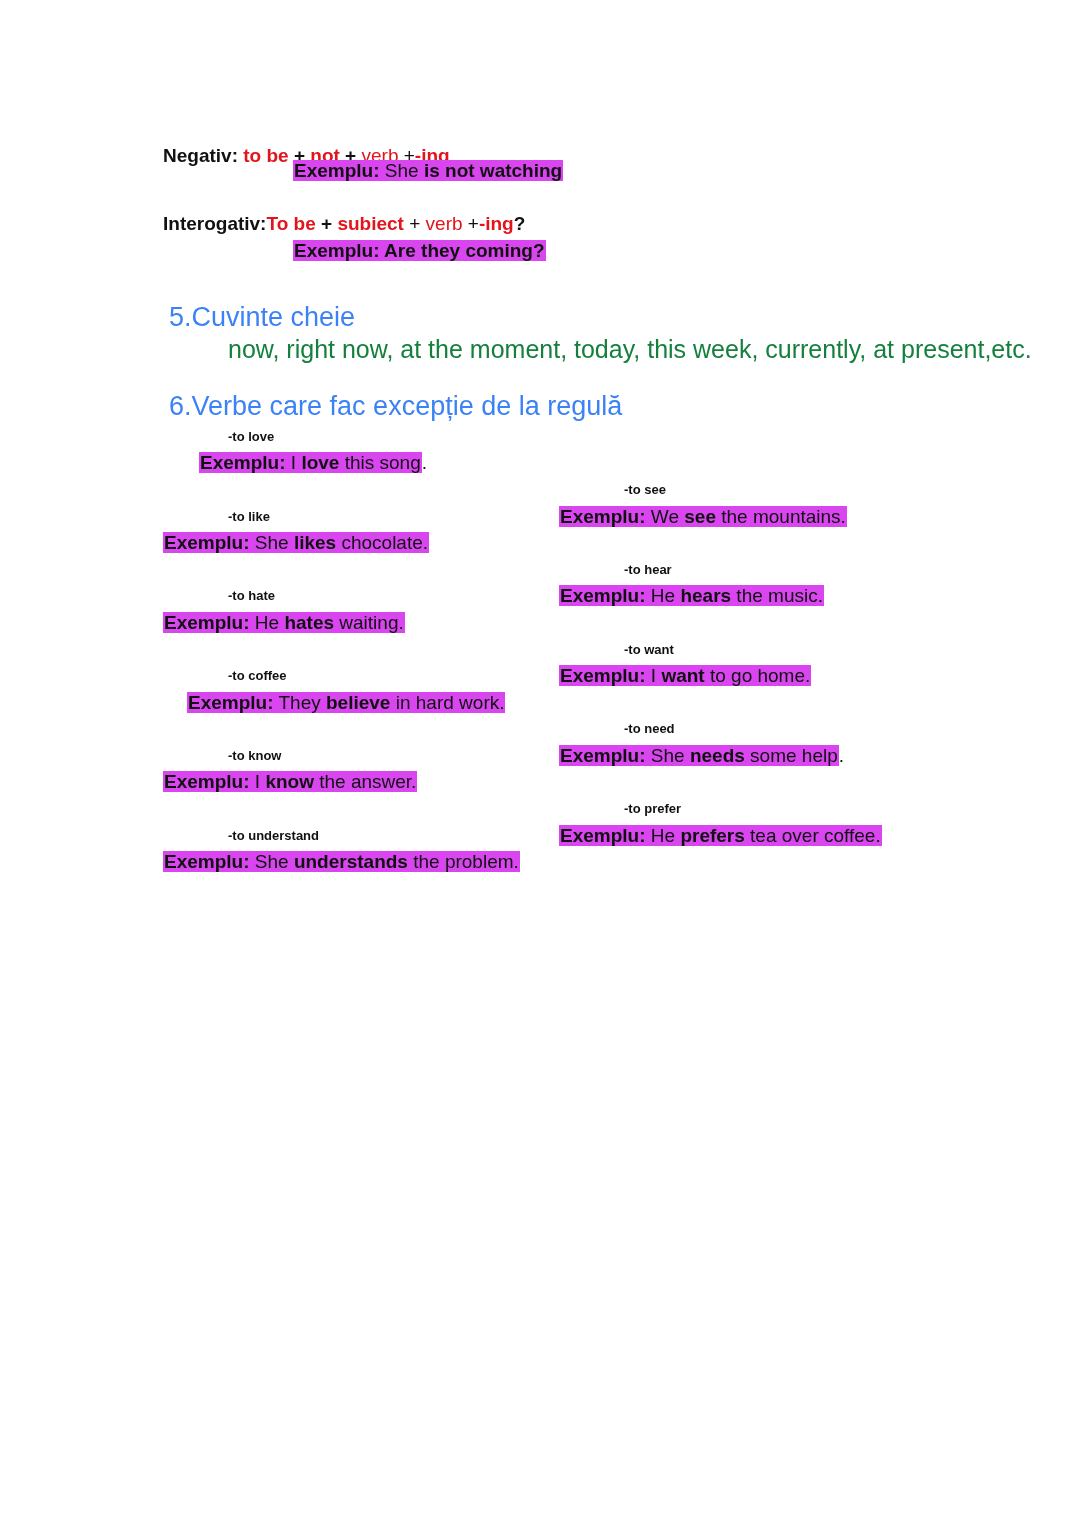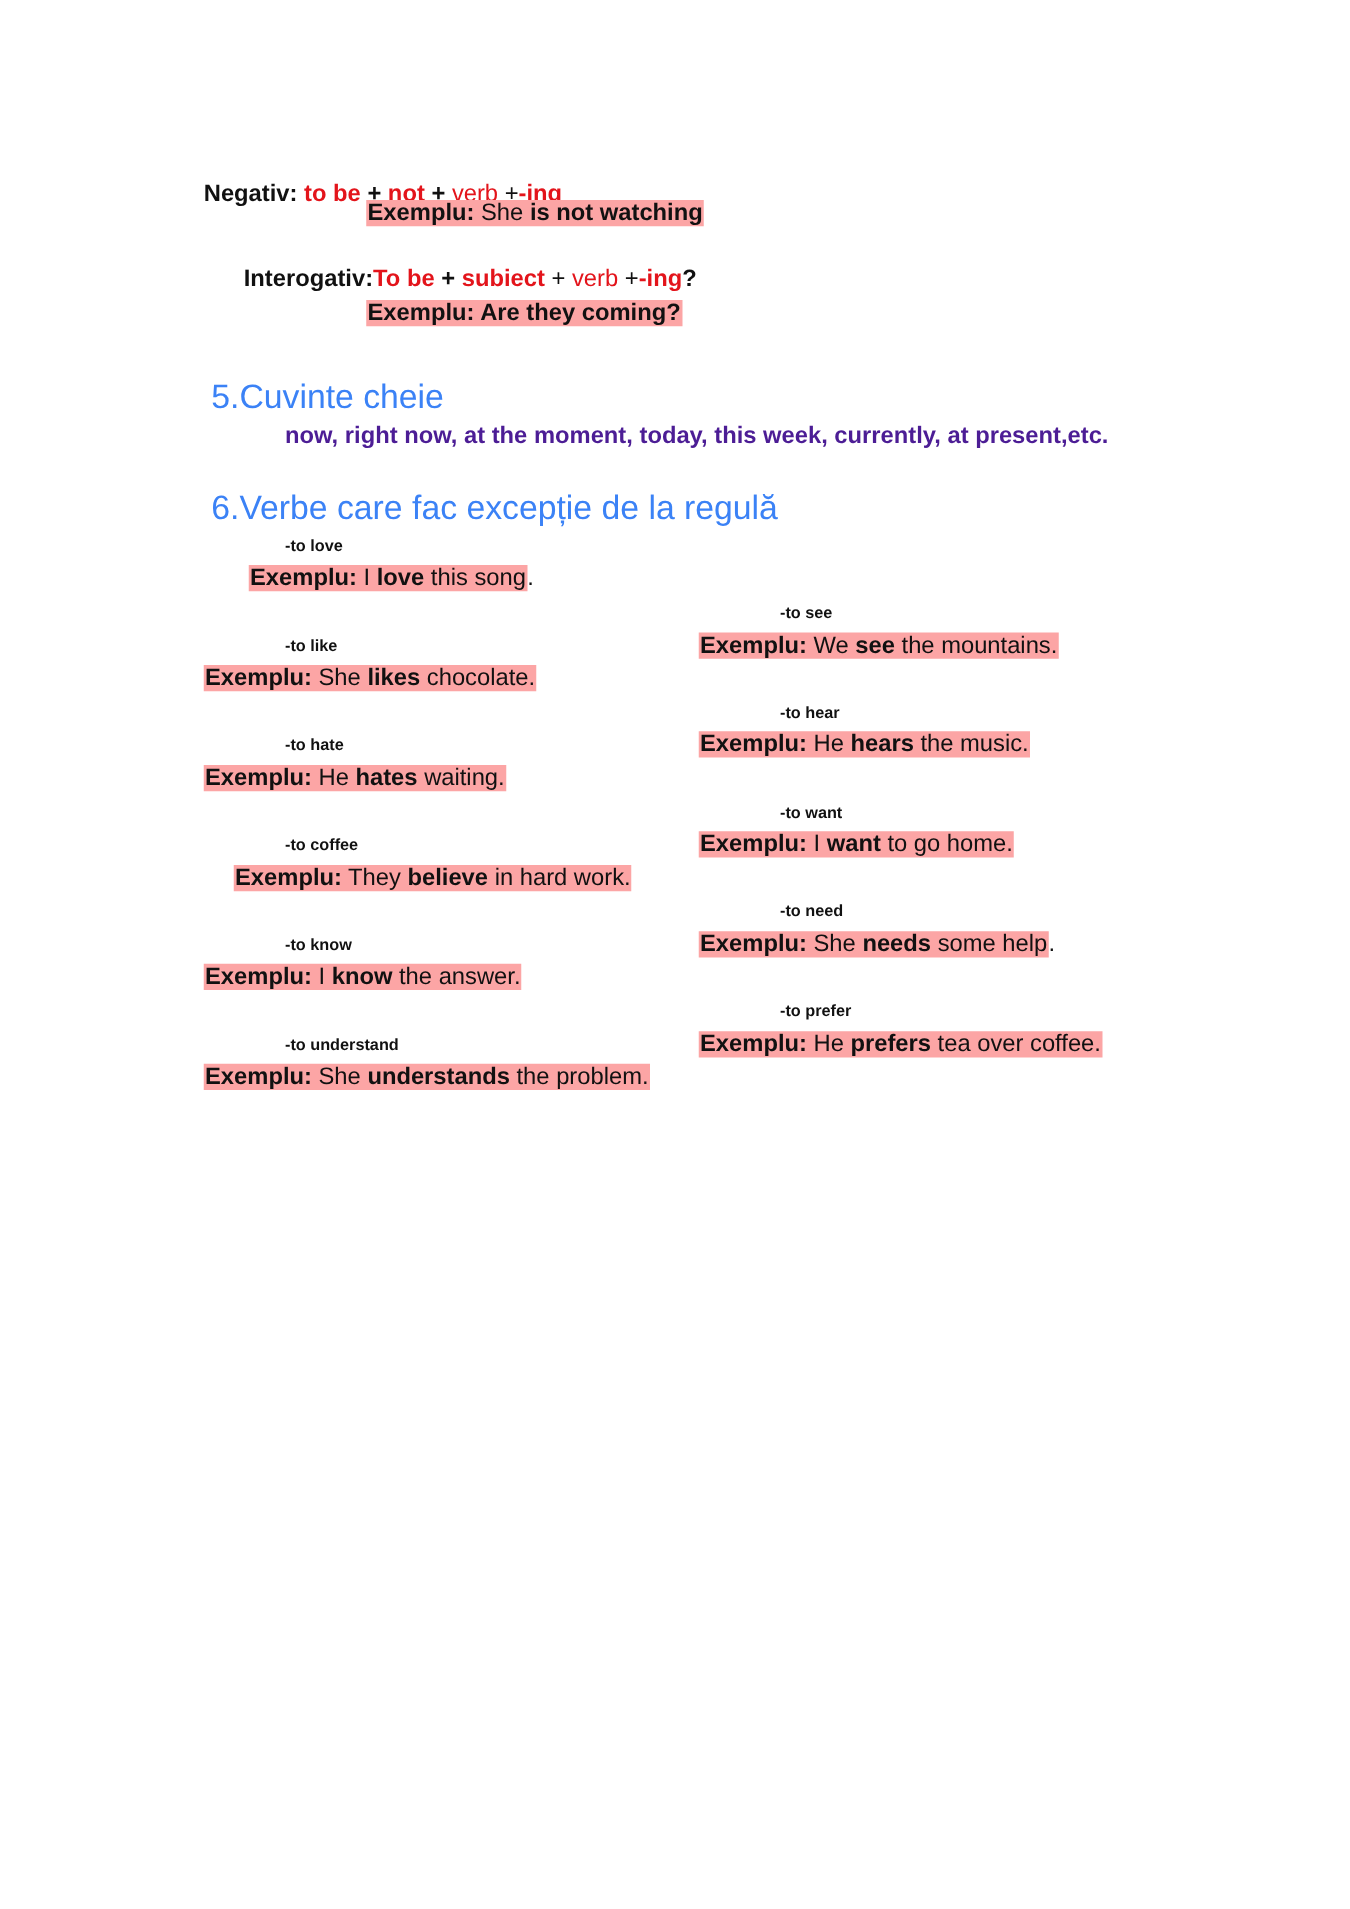--- a/index.html
+++ b/index.html
@@ -17,52 +17,52 @@
     }
     .abs { position: absolute; white-space: nowrap; }
     .line {
       font-size: 19px;
       line-height: 26px;
       height: 26px;
     }
     .b { font-weight: bold; }
     .red { color: #e3141b; }
     .hl {
-      background: #fca5a5;
+      background: #d946ef;
       padding: 0 1px;
     }
     .heading {
       font-size: 27px;
       line-height: 34px;
       font-weight: normal;
       color: #3b82f6;
     }
     .keywords {
-      font-size: 19px;
+      font-size: 25px;
       line-height: 26px;
-      font-weight: bold;
-      color: #4c1d95;
+      font-weight: normal;
+      color: #15803d;
     }
     .verb-label {
       font-size: 13px;
       line-height: 26px;
       font-weight: bold;
     }
   </style>
 </head>
 <body>
 
 <div class="abs line" style="left:163px; top:143px;">
   <span class="b">Negativ:</span><span class="b red"> to be</span><span class="b"> + </span><span class="b red">not</span><span class="b"> + </span><span class="red">verb</span><span> +</span><span class="b red">-ing</span>
 </div>
 <div class="abs line" style="left:293px; top:158px;">
   <span class="hl"><span class="b">Exemplu:</span><span> She </span><span class="b">is not watching</span></span>
 </div>
 
-<div class="abs line" style="left:163px; top:211px;margin-left:32px;">
+<div class="abs line" style="left:163px; top:211px;">
   <span class="b">Interogativ:</span><span class="b red">To be</span><span class="b"> + </span><span class="b red">subiect</span><span> + </span><span class="red">verb</span><span> +</span><span class="b red">-ing</span><span class="b">?</span>
 </div>
 <div class="abs line" style="left:293px; top:238px;">
   <span class="hl"><span class="b">Exemplu:</span><span class="b"> Are they coming?</span></span>
 </div>
 
 <div class="abs heading" style="left:169px; top:300px;">5.Cuvinte cheie</div>
 <div class="abs keywords" style="left:228px; top:336px;">now, right now, at the moment, today, this week, currently, at present,etc.</div>
 
 <div class="abs heading" style="left:169px; top:389px;">6.Verbe care fac excepție de la regulă</div>

